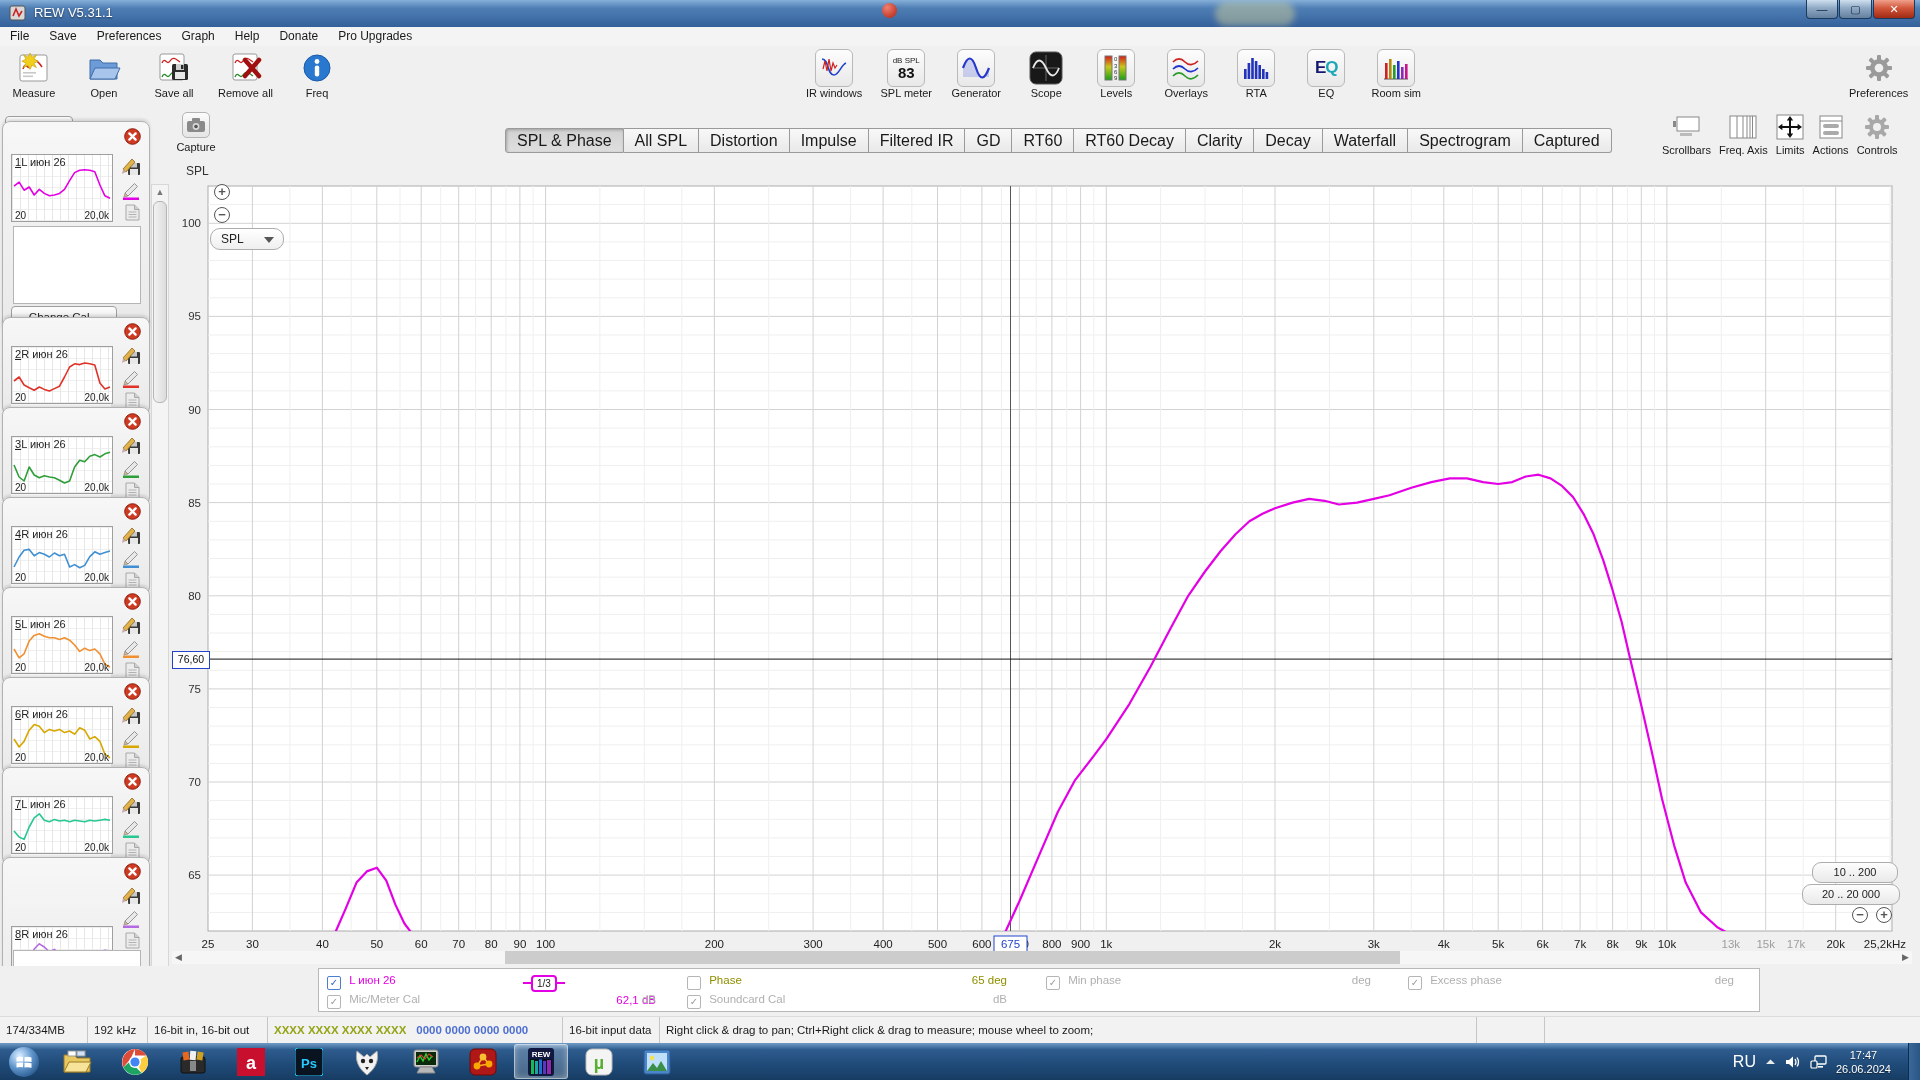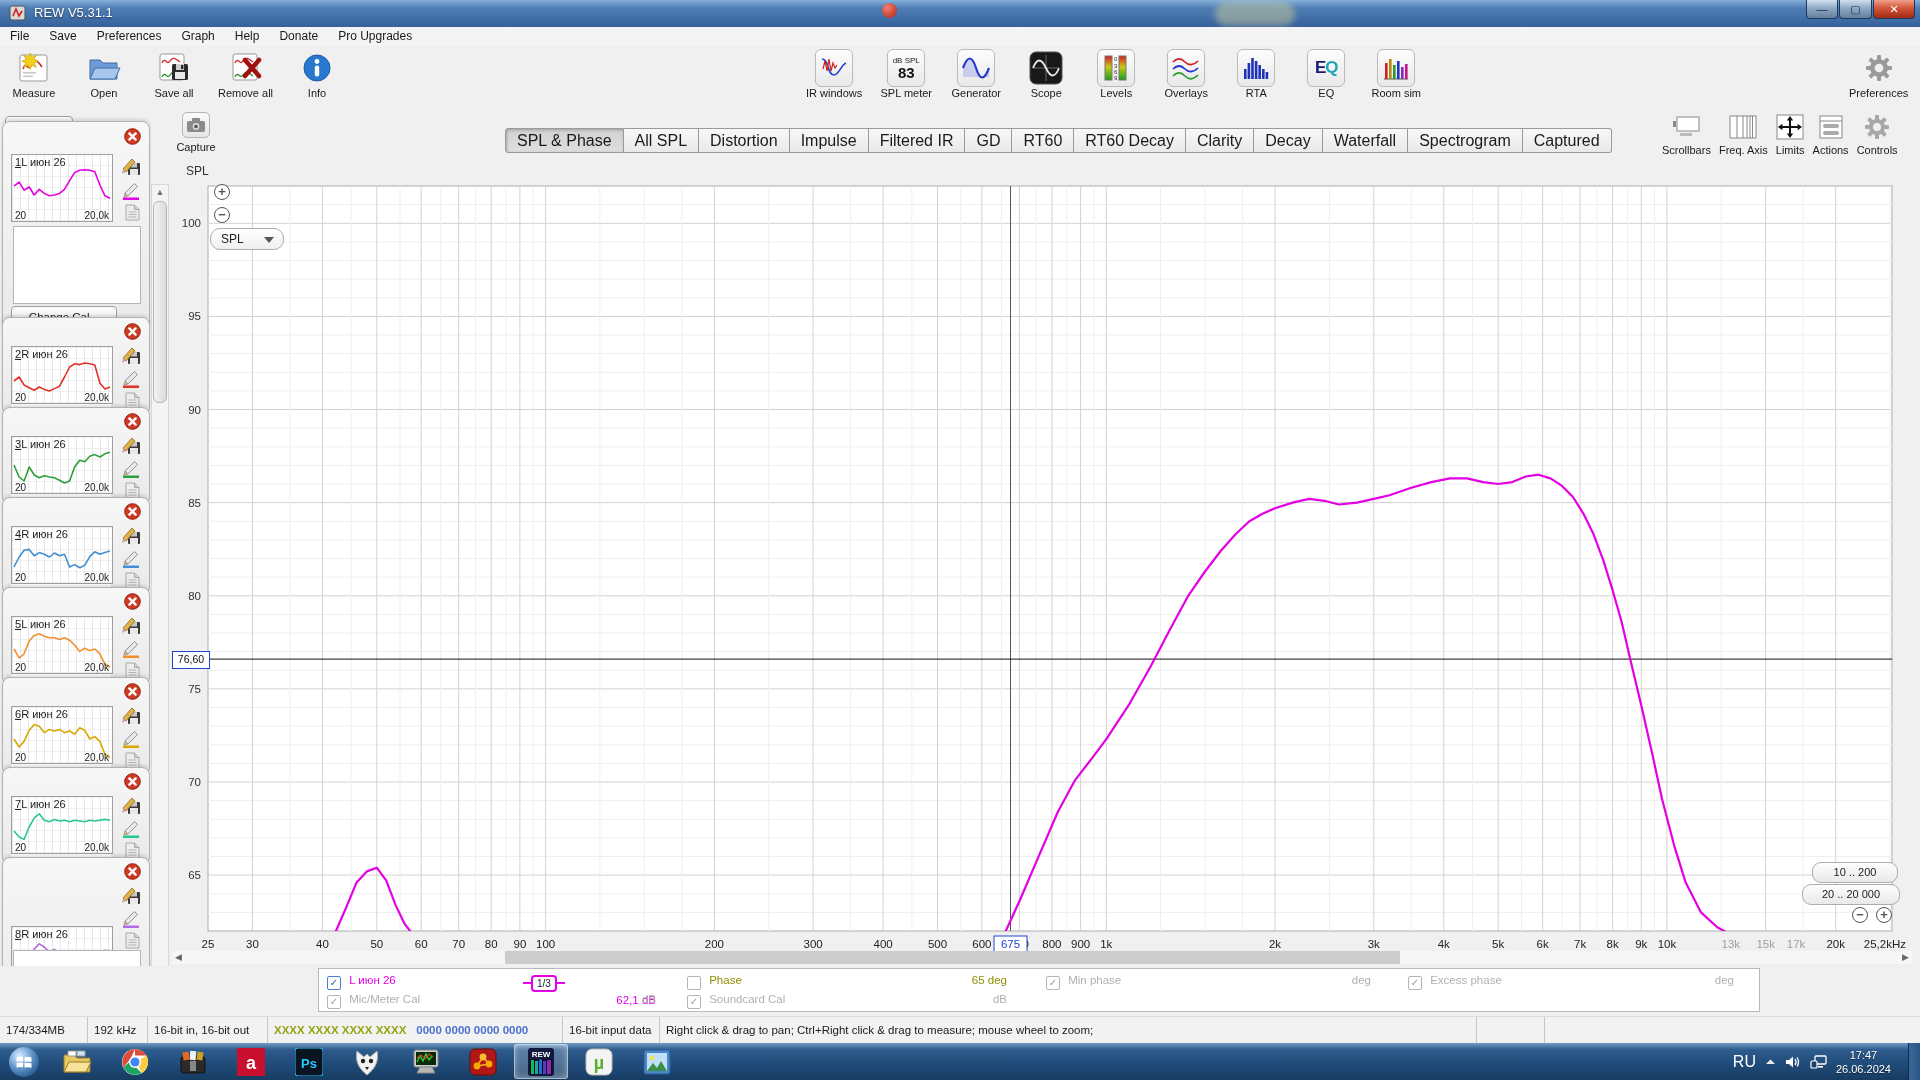--- a/index.html
+++ b/index.html
@@ -190,21 +190,21 @@
                  <span class="tlabel">Remove all</span>
         </div>
         <div class="toolbtn">
           <span class="ticon">
             <svg width="32" height="32">
               <circle cx="16" cy="16" r="13" fill="#2878d0" stroke="#1a5aa8"></circle>
               <circle cx="16" cy="9.5" r="2.4" fill="#fff"></circle>
               <rect x="13.8" y="13.5" width="4.4" height="11" rx="2" fill="#fff"></rect>
             </svg>
           </span>
-                 <span class="tlabel">Info</span>
+                 <span class="tlabel">Freq</span>
         </div>
       </div>
     <div class="tool-group" id="tg-center" style="left:802px;">
         <div class="toolbtn">
           <span class="ticon">
             <div class="iconframe">
               <svg width="30" height="26">
                 <path d="M3 4 C10 4,8 20,15 20 C20 20,22 10,27 8" stroke="#2244cc" fill="none" stroke-width="1.6"></path>
                 <path d="M4 14 l2-8 2 10 2-12 2 12 2-8 2 5 2-3" stroke="#cc2222" fill="none" stroke-width="1.2"></path>
               </svg>

